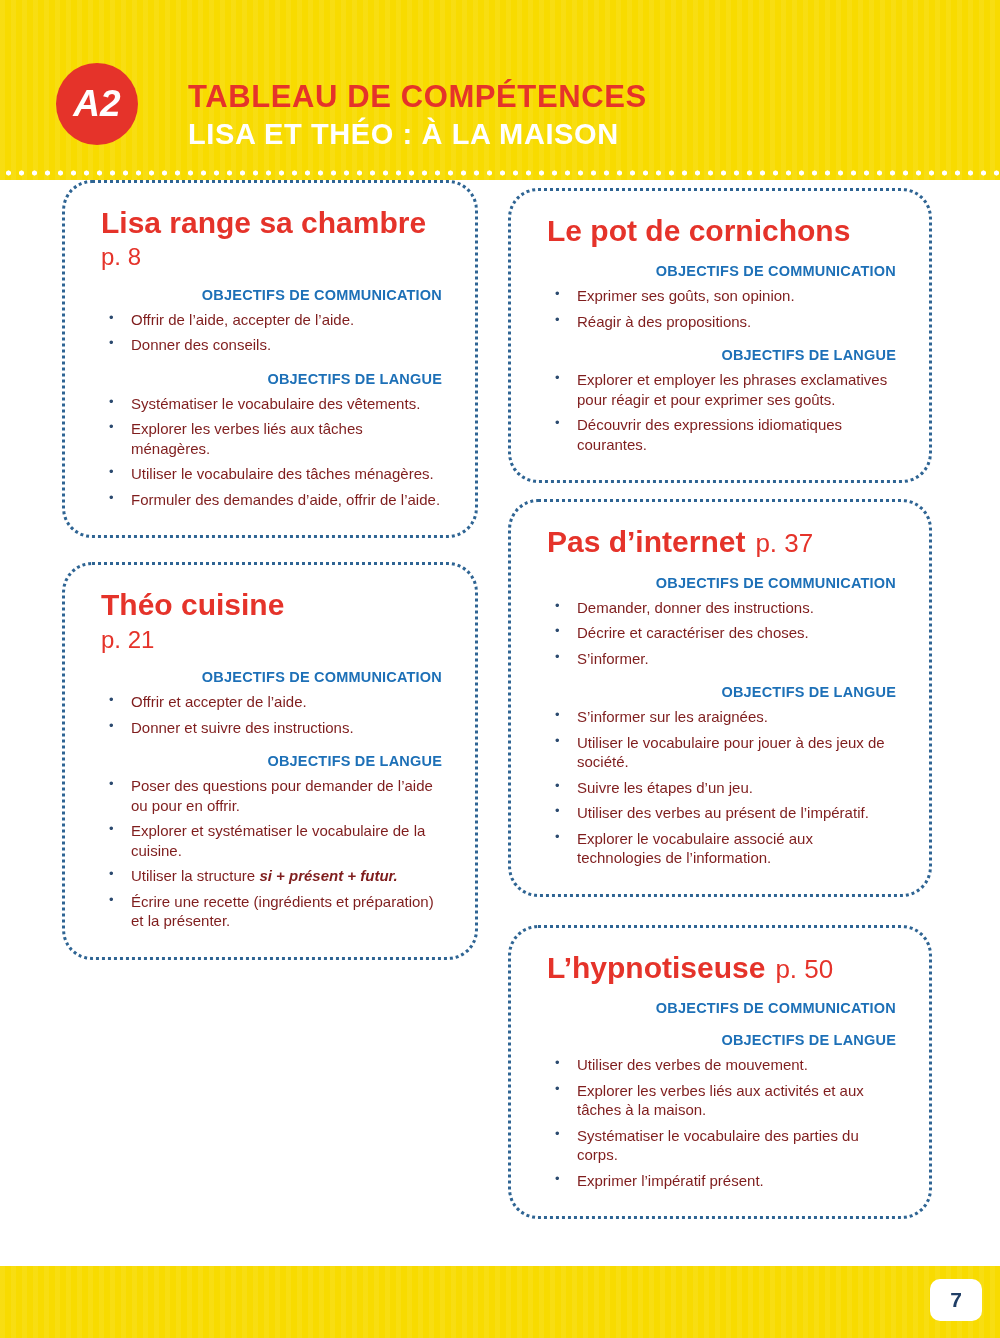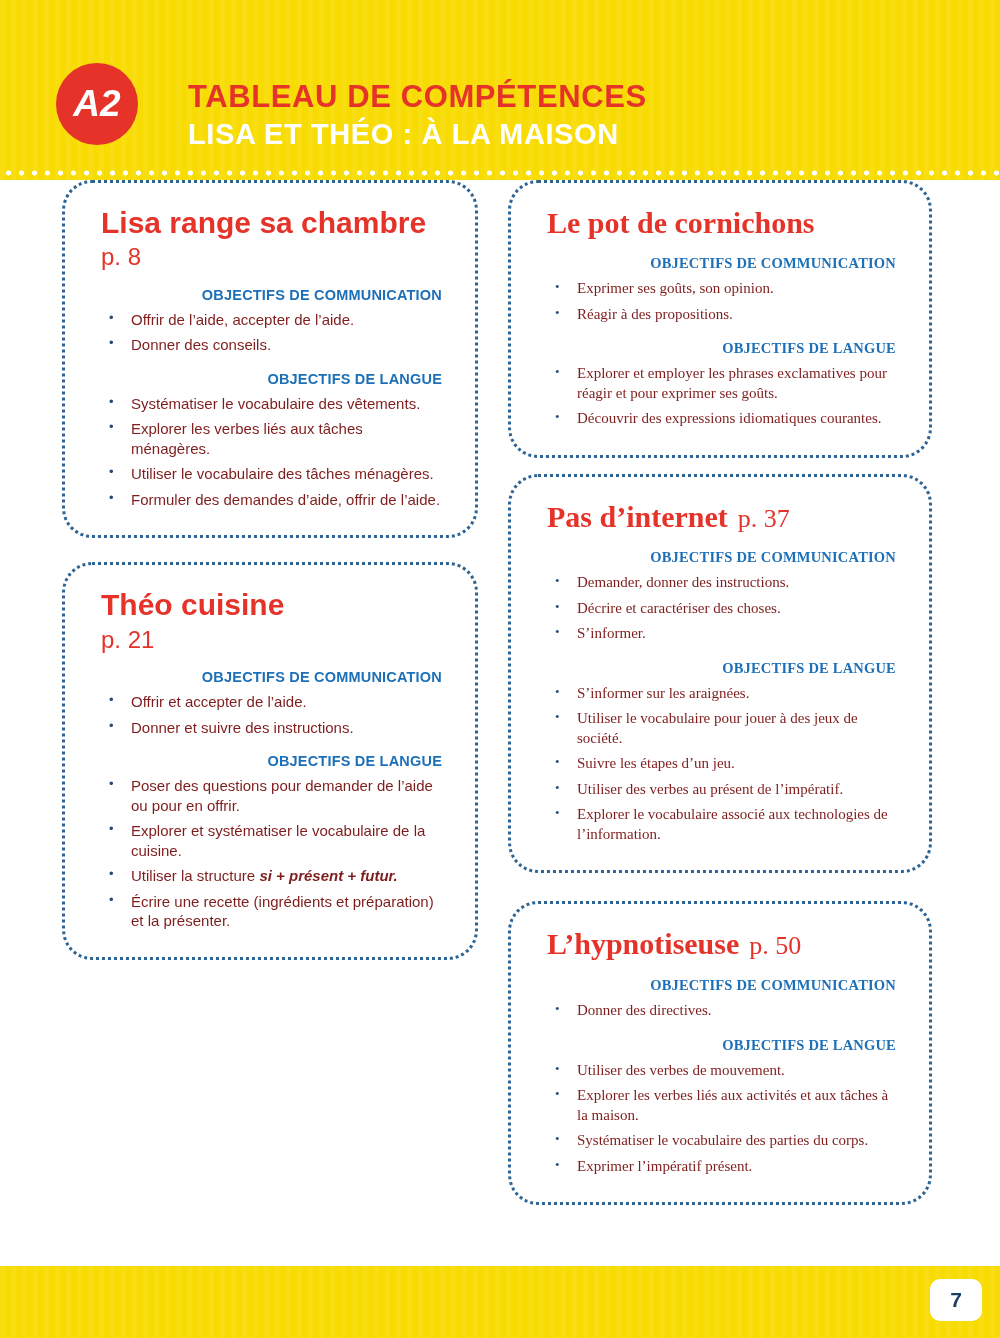--- a/index.html
+++ b/index.html
@@ -33,21 +33,21 @@
   }
   .dots {
     position:absolute; left:0; right:0; bottom:3px; height:8px;
     background-image:radial-gradient(circle, #ffffff 0 2.3px, rgba(255,255,255,0) 2.8px);
     background-size:13px 8px; background-repeat:repeat-x; background-position:2px 50%;
   }
 
   
   .content { display:flex; align-items:flex-start; background:#fff; height:1086px; padding-left:62px; }
   .col-left  { width:416px; }
-  .col-right { width:424px; margin-left:30px; padding-top:0;font-family:Liberation Serif, serif; }
+  .col-right { width:424px; margin-left:30px; padding-top:8px; }
 
   .box {
     border:3px dotted #2E6493; border-radius:30px;
     padding:24px 33px 20px 36px; background:#fff;
   }
   .col-left  .box + .box { margin-top:24px; }
   .col-right .box + .box { margin-top:16px; }
   .col-right .box:nth-child(3) { margin-top:28px; }
 
   .box-title { margin:0; color:#E5332A; font-size:30px; font-weight:800; line-height:1.08; }
@@ -158,23 +158,20 @@
           <li class="obj"><span>Utiliser le vocabulaire pour jouer à des jeux de société.</span></li>
           <li class="obj"><span>Suivre les étapes d’un jeu.</span></li>
           <li class="obj"><span>Utiliser des verbes au présent de l’impératif.</span></li>
           <li class="obj"><span>Explorer le vocabulaire associé aux technologies de l’information.</span></li>
         </ul>
       </section>
 
       <section class="box">
         <h3 class="box-title"><span>L’hypnotiseuse</span><span class="page-ref inline">p. 50</span></h3>
         <h4 class="sec-head">OBJECTIFS DE COMMUNICATION</h4>
-        <ul class="obj-list">
-          <li class="obj"><span>Donner des directives.</span></li>
-        </ul>
         <h4 class="sec-head">OBJECTIFS DE LANGUE</h4>
         <ul class="obj-list">
           <li class="obj"><span>Utiliser des verbes de mouvement.</span></li>
           <li class="obj"><span>Explorer les verbes liés aux activités et aux tâches à la maison.</span></li>
           <li class="obj"><span>Systématiser le vocabulaire des parties du corps.</span></li>
           <li class="obj"><span>Exprimer l’impératif présent.</span></li>
         </ul>
       </section>
 
     </div>

